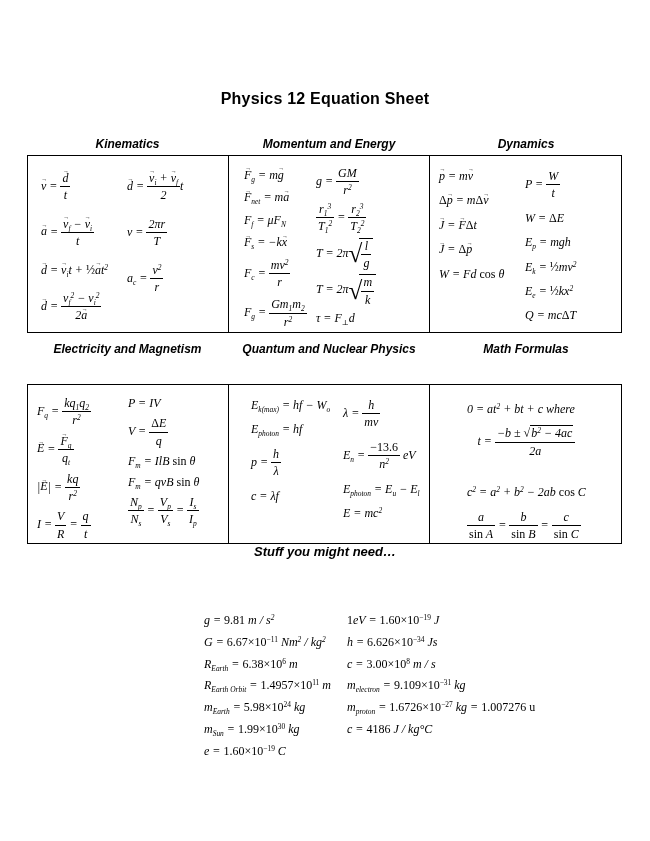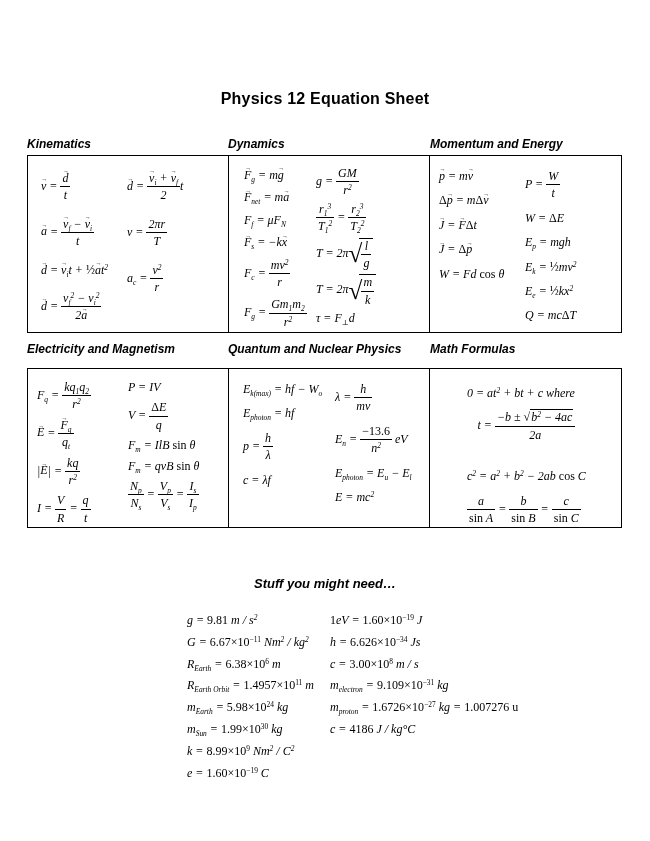--- a/index.html
+++ b/index.html
@@ -4,26 +4,26 @@
 <style>
   html,body{margin:0;padding:0;background:#ffffff;}
   .page{position:relative;width:650px;height:831px;background:#fff;color:#000;overflow:hidden;}
 
   .title{position:absolute;top:90px;left:0;width:100%;text-align:center;
          font:bold 16px "Liberation Sans",sans-serif;letter-spacing:.2px;}
 
   .hdrrow{position:absolute;left:27px;width:595px;display:grid;grid-template-columns:201px 202px 192px;}
   .hdrrow.r1{top:137px}
   .hdrrow.r2{top:342px}
-  .hdr{text-align:left;font:italic bold 12px "Liberation Sans",sans-serif;}
+  .hdr{text-align:center;font:italic bold 12px "Liberation Sans",sans-serif;}
 
   .eqtable{position:absolute;left:27px;width:595px;border:1.5px solid #000;display:grid;
            grid-template-columns:200px 201px 1fr;box-sizing:border-box;background:#fff;}
   .t1{top:155px;height:178px}
-  .t2{top:368px;height:160px}
+  .t2{top:384px;height:160px}
   .cell{border-left:1.5px solid #000;padding:8px 4px 4px 10px;display:flex;
         align-items:flex-start;overflow:hidden;box-sizing:border-box;}
   .cell:first-child{border-left:none}
   .fcol{display:flex;flex-direction:column;}
 
   .eq{font:italic 12px "Liberation Serif","DejaVu Serif",serif;margin:6px 0;
       white-space:nowrap;line-height:1.2;}
   r{font-style:normal}
   sub,sup{font-size:.62em;line-height:0;}
   sub{vertical-align:-0.4em}
@@ -39,42 +39,42 @@
   sq>ra{border-top:1px solid #000;padding:0 1px;}
   sqb{display:inline-flex;align-items:center;vertical-align:middle;}
   sqb::before{content:"\221A";font-style:normal;font-size:2.1em;line-height:.95;margin-right:-3px;}
   sqb>ra{display:inline-block;border-top:1px solid #000;padding:0 2px;}
 
   .sec-kin{padding-left:13px}  .sec-kin .fcol:first-child{width:86px}  .sec-kin .eq{margin:7px 0}
   .sec-dyn{padding-left:15px}  .sec-dyn .fcol:first-child{width:72px}  .sec-dyn .eq{margin:4px 0}
   .sec-dyn .fcol:last-child .eq{margin:2px 0}
   .sec-mom{padding-left:9px}   .sec-mom .fcol:first-child{width:86px}  .sec-mom .eq{margin:5px 0}
   .sec-em{padding-left:9px}    .sec-em .fcol:first-child{width:91px}   .sec-em .eq{margin:3px 0}
-  .sec-qua{padding-left:14px}  .sec-qua .fcol:first-child{width:92px}  .sec-qua .eq{margin:5px 0}
+  .sec-qua{padding-left:22px}  .sec-qua .fcol:first-child{width:92px}  .sec-qua .eq{margin:5px 0}
   .sec-math{padding-left:37px;padding-top:12px} .sec-math .eq{margin:5px 0}
   .sec-math .eq:nth-child(2){text-align:center;margin-bottom:22px}
 
-  .const-title{position:absolute;top:576px;left:0;width:100%;text-align:center;
+  .const-title{position:absolute;top:544px;left:0;width:100%;text-align:center;
                font:italic bold 13px "Liberation Sans",sans-serif;}
-  .const-cols{position:absolute;top:612px;left:187px;display:flex;}
+  .const-cols{position:absolute;top:612px;left:204px;display:flex;}
   .ccol{display:flex;flex-direction:column;}
   .ccol:first-child{width:143px;}
   .ccol .eq{margin:0 0 5px;line-height:1.4;}
 </style>
 </head>
 <body>
 
 <div class="page">
 
   <div class="title">Physics 12 Equation Sheet</div>
 
   <div class="hdrrow r1">
     <div class="hdr">Kinematics</div>
+    <div class="hdr">Momentum and Energy</div>
     <div class="hdr">Dynamics</div>
-    <div class="hdr">Momentum and Energy</div>
   </div>
 
   <div class="eqtable t1">
     <div class="cell sec-kin">
       <div class="fcol">
           <div class="eq"><vec>v</vec> = <fr><nu><vec>d</vec></nu><de>t</de></fr></div>
           <div class="eq"><vec>a</vec> = <fr><nu><vec>v</vec><sub>f</sub> − <vec>v</vec><sub>i</sub></nu><de>t</de></fr></div>
           <div class="eq"><vec>d</vec> = <vec>v</vec><sub>i</sub>t + <r>½</r><vec>a</vec>t<sup>2</sup></div>
           <div class="eq"><vec>d</vec> = <fr><nu>v<sub>f</sub><sup>2</sup> − v<sub>i</sub><sup>2</sup></nu><de>2<vec>a</vec></de></fr></div>
         </div>
@@ -173,21 +173,20 @@
   <div class="const-title">Stuff you might need…</div>
 
   <div class="const-cols">
     <div class="ccol">
         <div class="eq">g = <r>9.81</r> m / s<sup>2</sup></div>
         <div class="eq">G = <r>6.67×10<sup>−11</sup></r> Nm<sup>2</sup> / kg<sup>2</sup></div>
         <div class="eq">R<sub>Earth</sub> = <r>6.38×10<sup>6</sup></r> m</div>
         <div class="eq">R<sub>Earth Orbit</sub> = <r>1.4957×10<sup>11</sup></r> m</div>
         <div class="eq">m<sub>Earth</sub> = <r>5.98×10<sup>24</sup></r> kg</div>
         <div class="eq">m<sub>Sun</sub> = <r>1.99×10<sup>30</sup></r> kg</div>
-        <div class="eq">k = <r>8.99×10<sup>9</sup></r> Nm<sup>2</sup> / C<sup>2</sup></div>
         <div class="eq">e = <r>1.60×10<sup>−19</sup></r> C</div>
       </div>
     <div class="ccol">
         <div class="eq"><r>1</r>eV = <r>1.60×10<sup>−19</sup></r> J</div>
         <div class="eq">h = <r>6.626×10<sup>−34</sup></r> Js</div>
         <div class="eq">c = <r>3.00×10<sup>8</sup></r> m / s</div>
         <div class="eq">m<sub>electron</sub> = <r>9.109×10<sup>−31</sup></r> kg</div>
         <div class="eq">m<sub>proton</sub> = <r>1.6726×10<sup>−27</sup></r> kg = <r>1.007276 u</r></div>
         <div class="eq">c = <r>4186</r> J / kg°C</div>
       </div>

